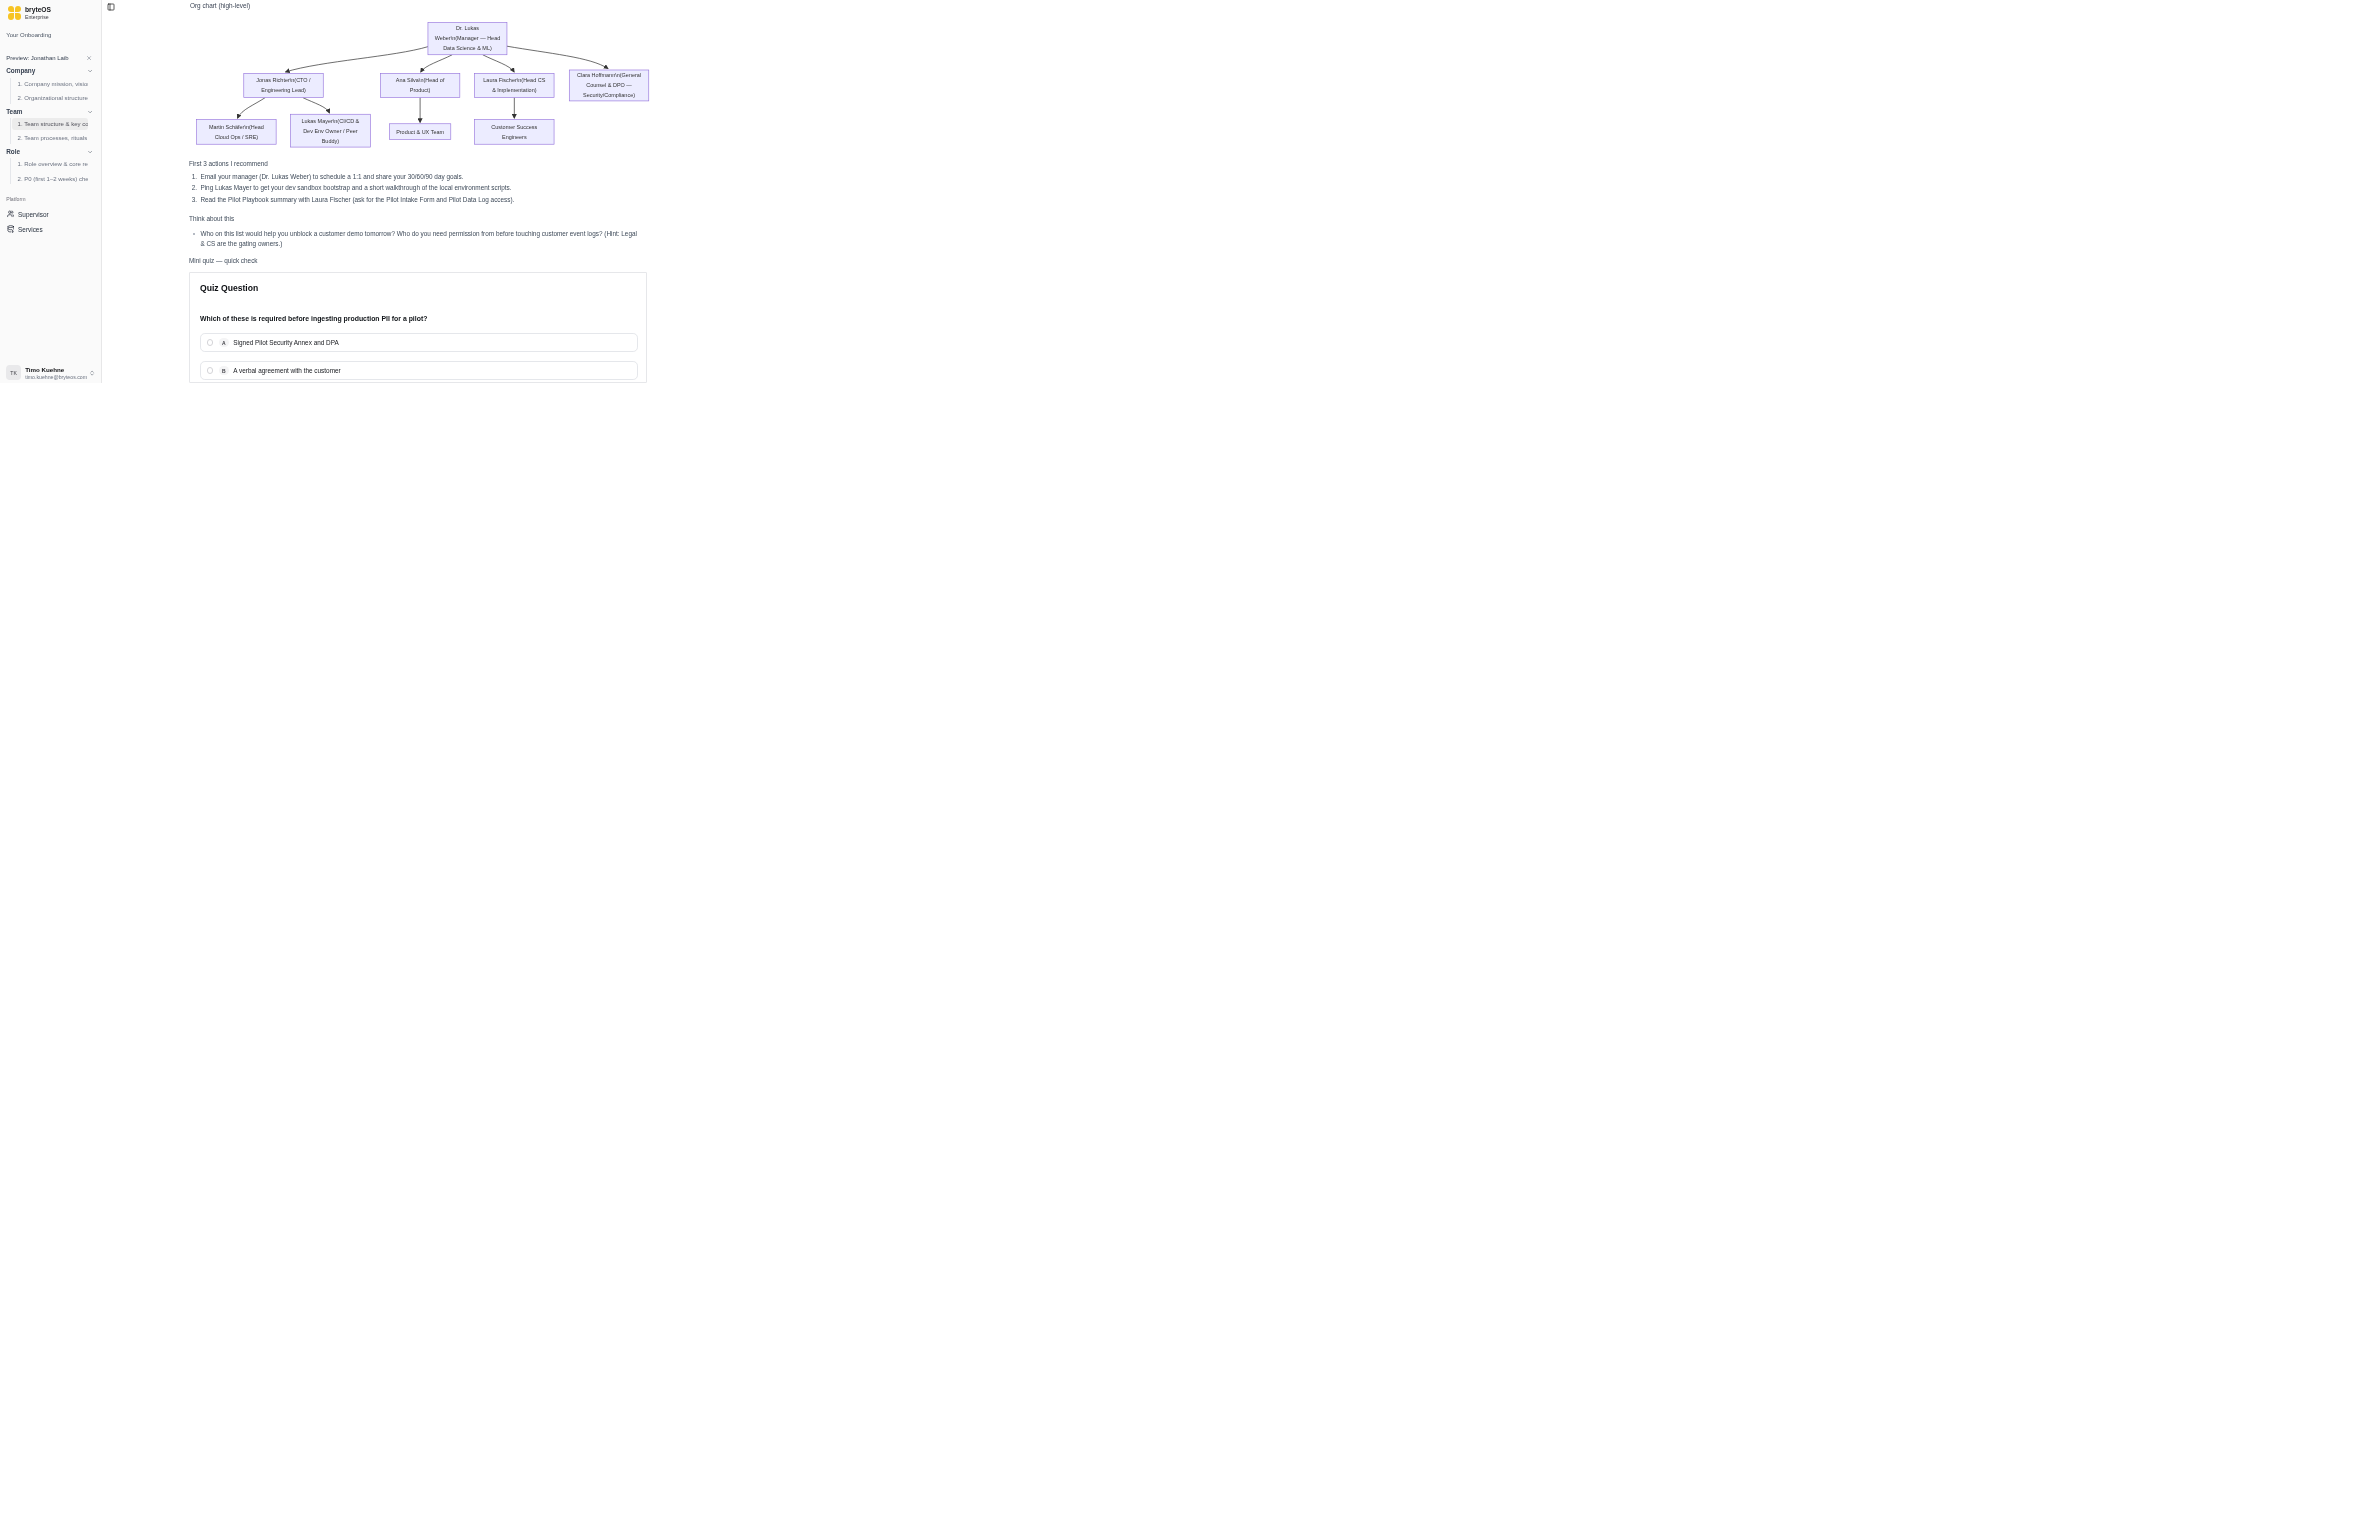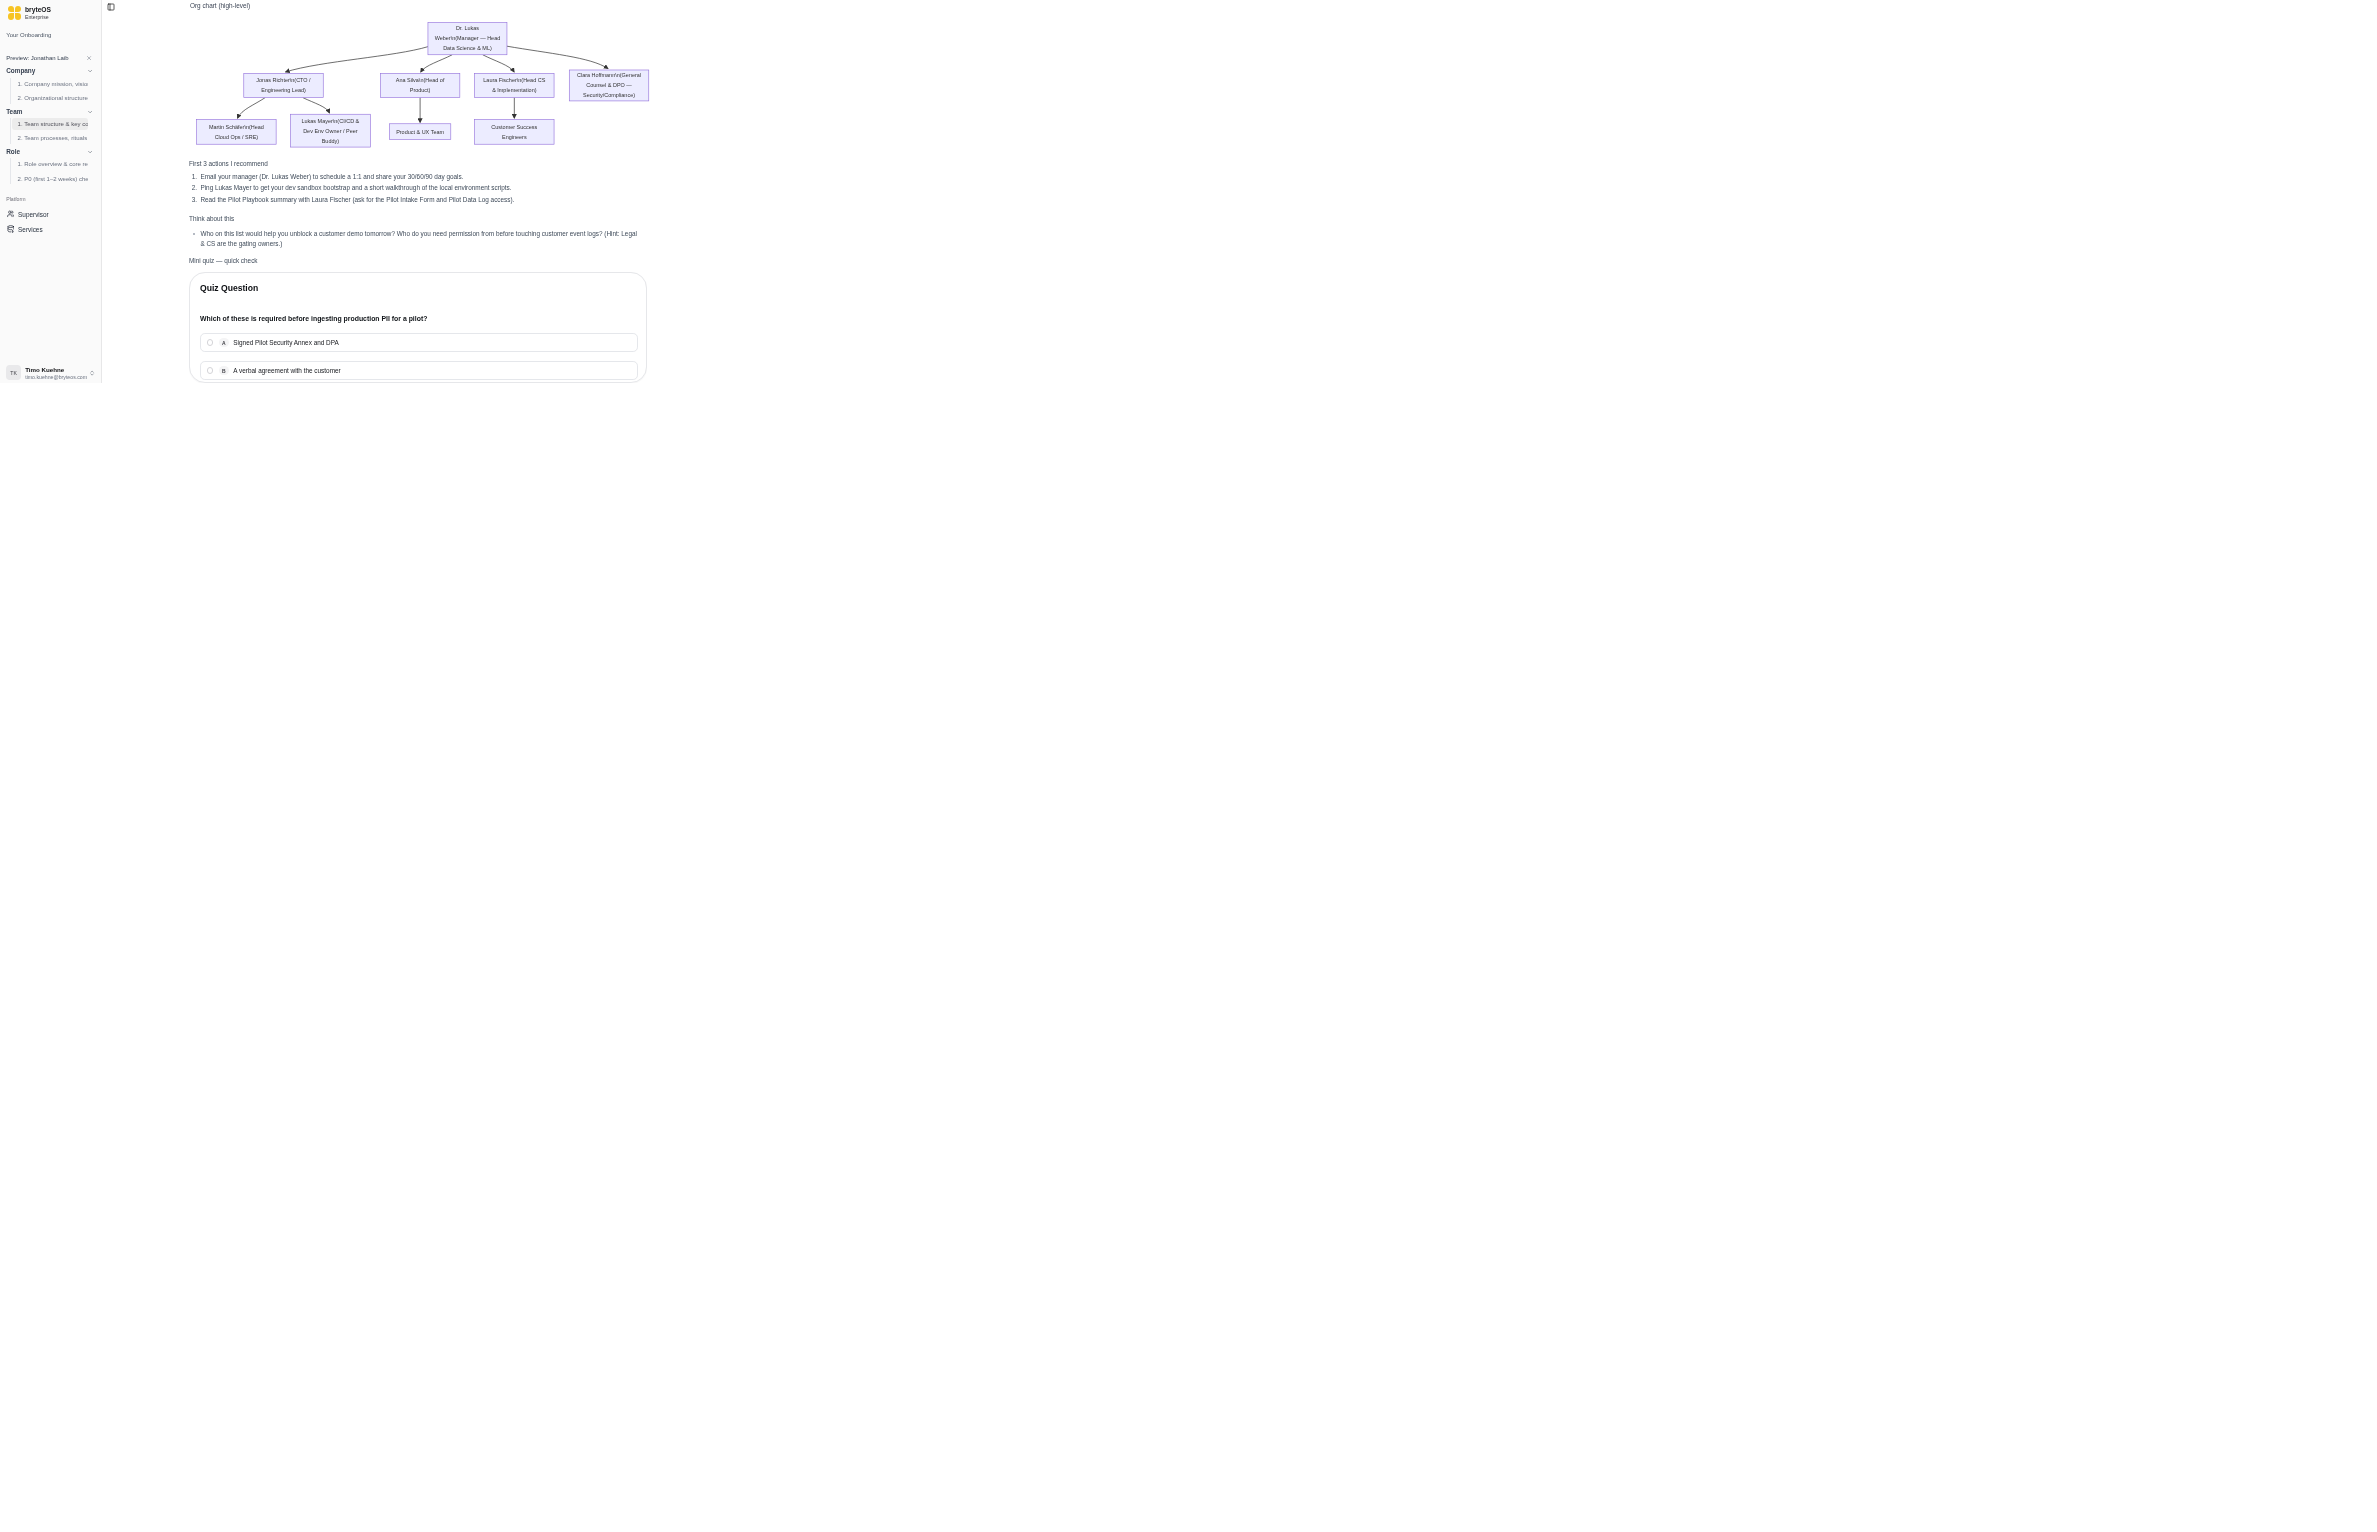--- a/index.html
+++ b/index.html
@@ -53,21 +53,21 @@
 
   .body-text{position:absolute;left:87px;font-size:6.4px;color:#3e4a59;}
   .actions-list{position:absolute;left:87px;top:174px;width:456px;}
   .action-item{display:flex;margin-bottom:5px;font-size:6.4px;color:#3e4a59;line-height:6.4px;}
   .action-num{width:11.4px;text-align:right;padding-right:3.3px;flex:none;}
   .think-bullet{position:absolute;left:87px;top:229px;width:452px;display:flex;}
   .bullet-dot{flex:none;width:2.4px;height:2.4px;border-radius:50%;background:#9ca3af;margin:3.8px 5.2px 0 3.8px;}
   .think-text{font-size:6.4px;color:#3e4a59;line-height:10px;}
 
   .quiz-card{position:absolute;left:87px;top:272px;width:458px;height:111px;background:#ffffff;
-             border:0.5px solid #e6e7ea;border-radius:16px;box-shadow:0 0.5px 1px rgba(0,0,0,0.03);}
+             border:0.5px solid #e6e7ea;border-radius:1px;box-shadow:0 0.5px 1px rgba(0,0,0,0.03);}
   .quiz-title{position:absolute;left:10px;top:9.5px;font-size:8.6px;font-weight:700;color:#0c0e12;}
   .quiz-question{position:absolute;left:10px;top:42px;font-size:6.9px;font-weight:600;color:#101418;}
   .quiz-option{position:absolute;left:10px;width:438px;height:19px;border:0.5px solid #e5e7eb;border-radius:4.8px;
                background:#ffffff;display:flex;align-items:center;cursor:pointer;}
   .quiz-option.opt-a{top:60px;}
   .quiz-option.opt-b{top:88px;}
   .radio{flex:none;width:6.7px;height:6.7px;border-radius:50%;border:0.7px solid #d4d4d8;background:#ffffff;
          margin-left:5.7px;}
   .letter-badge{flex:none;width:9.5px;height:9.5px;border-radius:50%;background:#f4f4f5;margin-left:5.7px;
                 display:flex;align-items:center;justify-content:center;font-size:5px;font-weight:700;color:#3f3f46;}

